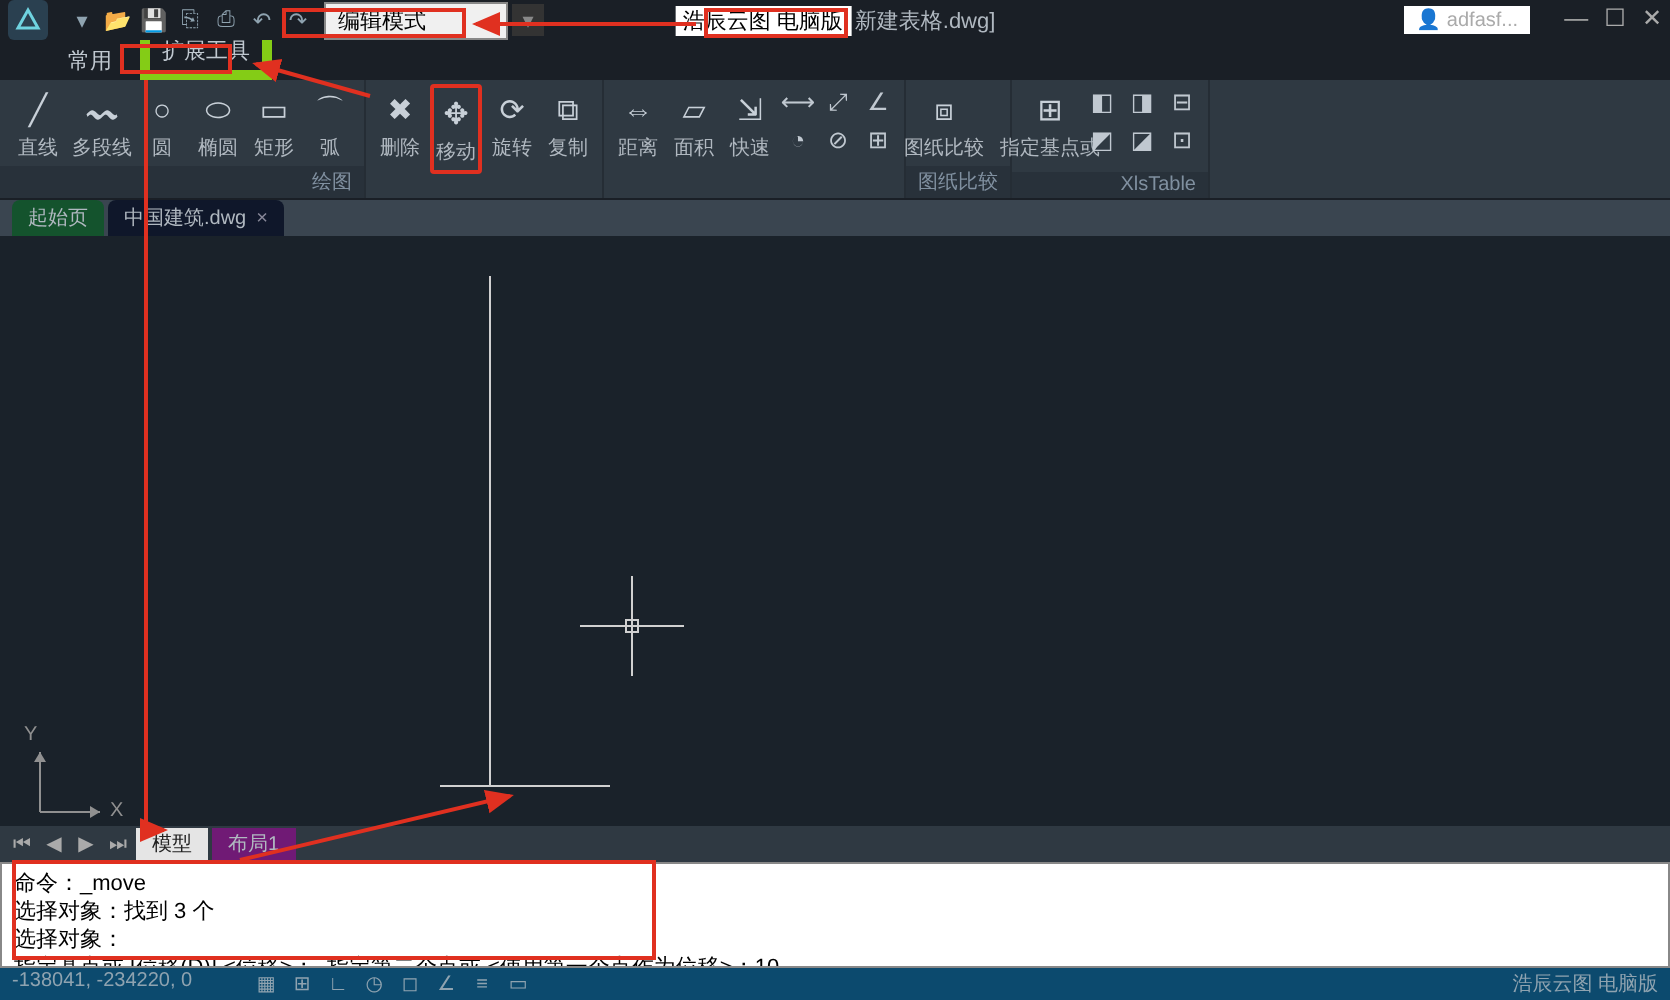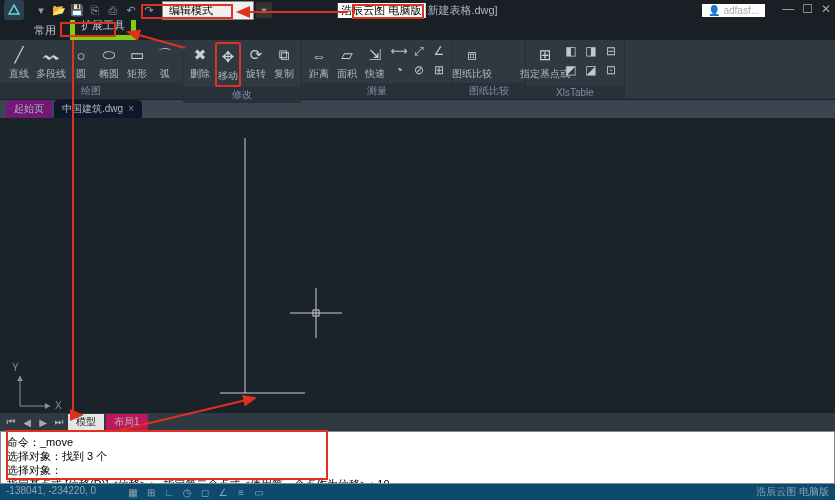--- a/index.html
+++ b/index.html
@@ -18,35 +18,35 @@
 .menu-row{height:20px;background:#1a1f26;display:flex;align-items:flex-end;padding-left:28px;gap:8px;font-size:11px}
 .menu-row .tab{padding:2px 6px;cursor:pointer}
 .menu-row .tab.boxed{border:5px solid #84cc16}
 .ribbon{height:60px;background:#2f3942;display:flex;border-bottom:1px solid #1a1f26}
 .panel{display:flex;flex-direction:column;border-right:1px solid #252d35;padding:2px 4px 0}
 .panel-tools{display:flex;gap:2px;align-items:flex-start;flex:1}
 .tool{display:flex;flex-direction:column;align-items:center;width:26px;cursor:pointer;padding:2px 0}
 .tool.big{width:30px}
 .tool-icon{width:22px;height:22px;display:flex;align-items:center;justify-content:center;font-size:15px;color:#c8d0d8}
 .tool-lbl{font-size:10px;color:#b0b8c0;margin-top:1px;white-space:nowrap}
-.panel-name{font-size:10px;color:#8090a0;text-align:center;background:#28313a;padding:1px 16px;margin:0 -4px}
+.panel-name{font-size:10px;color:#8090a0;text-align:right;background:#28313a;padding:1px 6px;margin:0 -4px}
 .tool.highlight{border:2px solid #e03020;border-radius:2px}
 .grid-tools{display:flex;flex-direction:column;gap:1px}
 .grid-tools-row{display:flex;gap:2px}
 .grid-tools-row span{width:18px;height:18px;display:flex;align-items:center;justify-content:center;font-size:12px;color:#c0c8d0;cursor:pointer}
 .doc-tabs{height:18px;background:#3a4550;display:flex;align-items:flex-end;padding-left:6px;font-size:10px;gap:2px}
-.doc-tab{background:#701a75;padding:2px 8px;cursor:pointer;color:#b0b8c0;border-radius:4px 4px 0 0}
+.doc-tab{background:#14532d;padding:2px 8px;cursor:pointer;color:#b0b8c0;border-radius:4px 4px 0 0}
 .doc-tab.active{background:#0f172a}
 .doc-tab .x{margin-left:5px;color:#889}
 .canvas{position:relative;background:#1a222a;height:295px}
 .canvas svg{position:absolute;inset:0}
 .model-tabs{height:18px;background:#2f3942;display:flex;align-items:center;padding-left:4px;font-size:10px;gap:2px}
 .model-tabs .nav{width:14px;height:14px;display:flex;align-items:center;justify-content:center;cursor:pointer;color:#aaa}
 .model-tab{background:#e5e5e5;color:#222;padding:1px 8px;cursor:pointer}
-.model-tab.inactive{background:#be185d;color:#b0b8c0}
+.model-tab.inactive{background:#701a75;color:#b0b8c0}
 .cmd-panel{background:#fff;color:#000;font-size:11px;padding:3px 6px;height:53px;line-height:14px;white-space:pre-wrap;border:1px solid #888;overflow:hidden}
 .status{height:16px;background:#0c4a6e;display:flex;align-items:center;padding:0 6px;font-size:10px;color:#8fa3b0;justify-content:space-between}
 .status-left{display:flex;gap:10px}
 .status-icons{display:flex;gap:4px;margin-left:20px}
 .status-icons span{width:14px;height:14px;display:flex;align-items:center;justify-content:center;cursor:pointer}
 .red-box{position:absolute;border:2px solid #e03020;pointer-events:none}
 .red-arrow{position:absolute;pointer-events:none}
 </style>
 </head>
 <body>
@@ -132,21 +132,20 @@
         </div>
       <div class="tool">
           <div class="tool-icon">⟳</div>
           <div class="tool-lbl">旋转</div>
         </div>
       <div class="tool">
           <div class="tool-icon">⧉</div>
           <div class="tool-lbl">复制</div>
         </div>
     </div>
-    <div class="panel-name">修改</div>
   </div>
   <div class="panel">
     <div class="panel-tools">
       <div class="tool">
           <div class="tool-icon">⇔</div>
           <div class="tool-lbl">距离</div>
         </div>
       <div class="tool">
           <div class="tool-icon">▱</div>
           <div class="tool-lbl">面积</div>
@@ -161,21 +160,20 @@
             <span>⤢</span>
             <span>∠</span>
           </div>
         <div class="grid-tools-row">
             <span>◔</span>
             <span>⊘</span>
             <span>⊞</span>
           </div>
       </div>
     </div>
-    <div class="panel-name">测量</div>
   </div>
   <div class="panel">
     <div class="panel-tools">
       <div class="tool big">
           <div class="tool-icon">⧈</div>
           <div class="tool-lbl">图纸比较</div>
         </div>
     </div>
     <div class="panel-name">图纸比较</div>
   </div>

